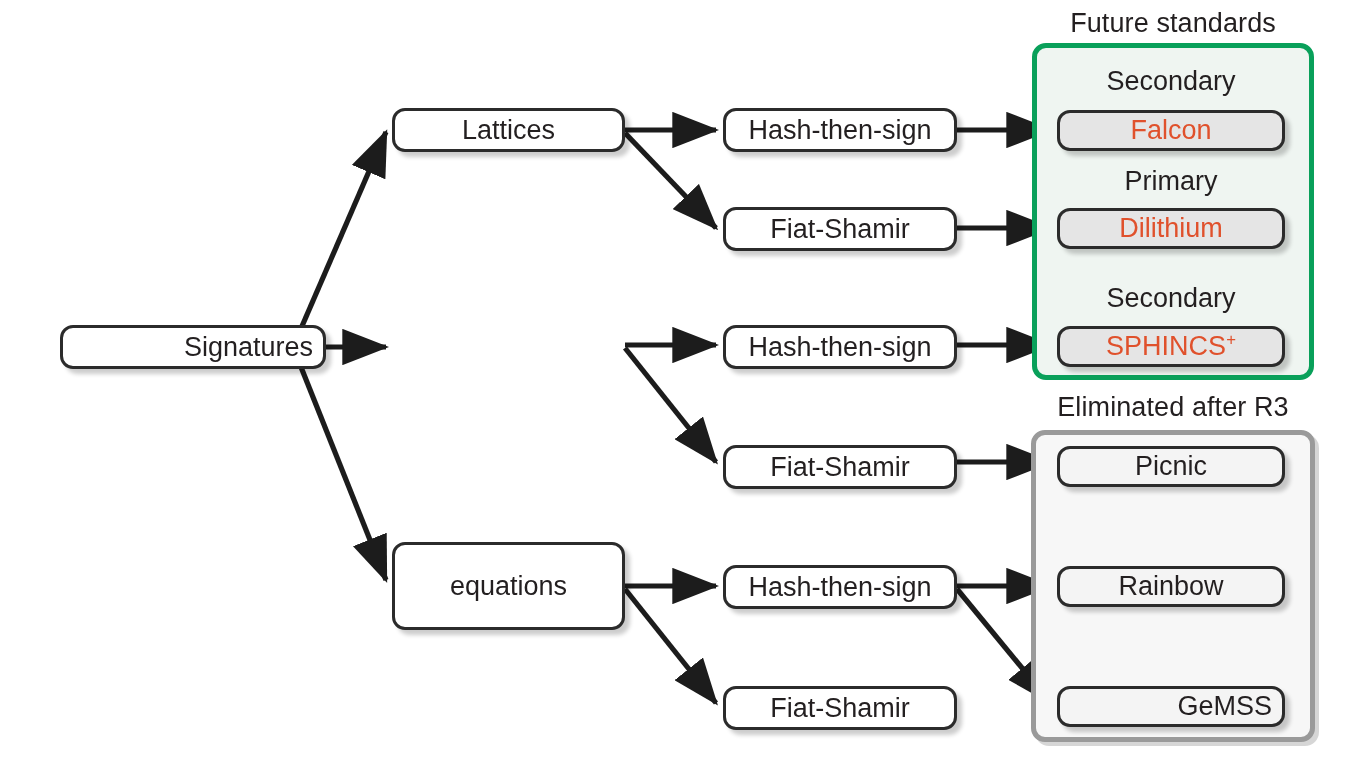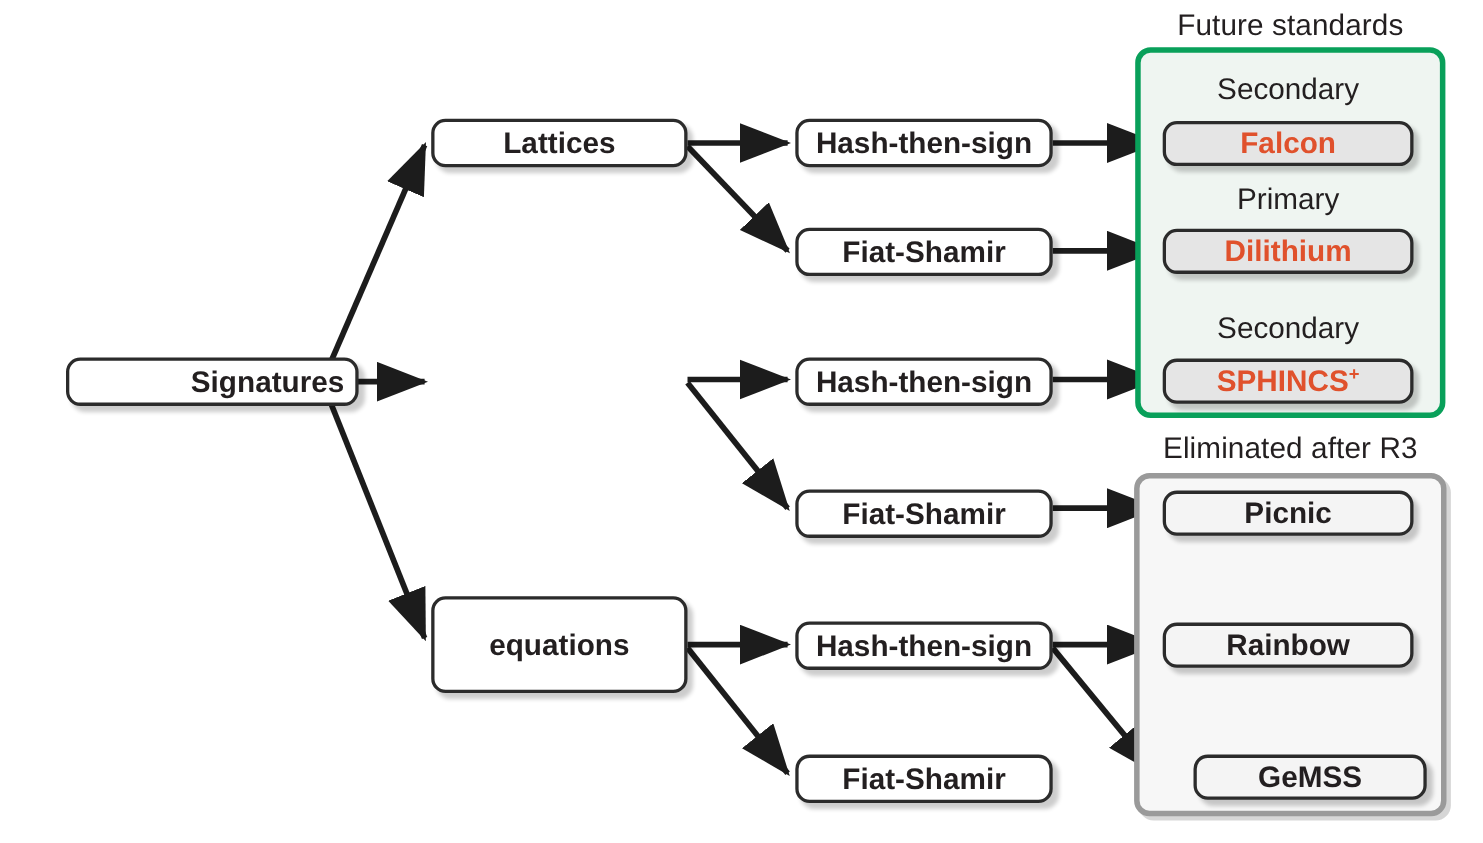--- a/index.html
+++ b/index.html
@@ -44,21 +44,21 @@
     display:flex;align-items:center;justify-content:center;
     text-align:center;
     font-size:27px;
     line-height:1.22;
     color:#231f20;
     box-shadow:5px 5px 4px rgba(0,0,0,.20);
     padding:0 10px;
   }
   .node.in-panel{background:#e5e5e5;}
   .node.in-panel-gray{background:#f4f4f4;}
-  .node .lbl{display:block;font-weight:bold;}
+  .node .lbl{display:block;}
   .accent{color:#e0512c;}
   .accent sup{font-size:0.62em;vertical-align:super;line-height:0;}
 
   
   .sublabel{
     position:absolute;
     text-align:center;
     font-size:27px;
     color:#231f20;
     white-space:nowrap;
@@ -152,17 +152,17 @@
   <div class="node in-panel" style="left:1057px;top:326px;width:228px;height:41px;">
     <span class="lbl accent"><span>SPHINCS</span><sup>+</sup></span>
   </div>
 
   <div class="node in-panel-gray" style="left:1057px;top:446px;width:228px;height:41px;">
     <span class="lbl">Picnic</span>
   </div>
   <div class="node in-panel-gray" style="left:1057px;top:566px;width:228px;height:41px;">
     <span class="lbl">Rainbow</span>
   </div>
-  <div class="node in-panel-gray" style="left:1085px;top:686px;width:212px;height:41px;">
+  <div class="node in-panel-gray" style="left:1057px;top:686px;width:228px;height:41px;justify-content:flex-end;">
     <span class="lbl">GeMSS</span>
   </div>
 
 </div>
 
 </body></html>

